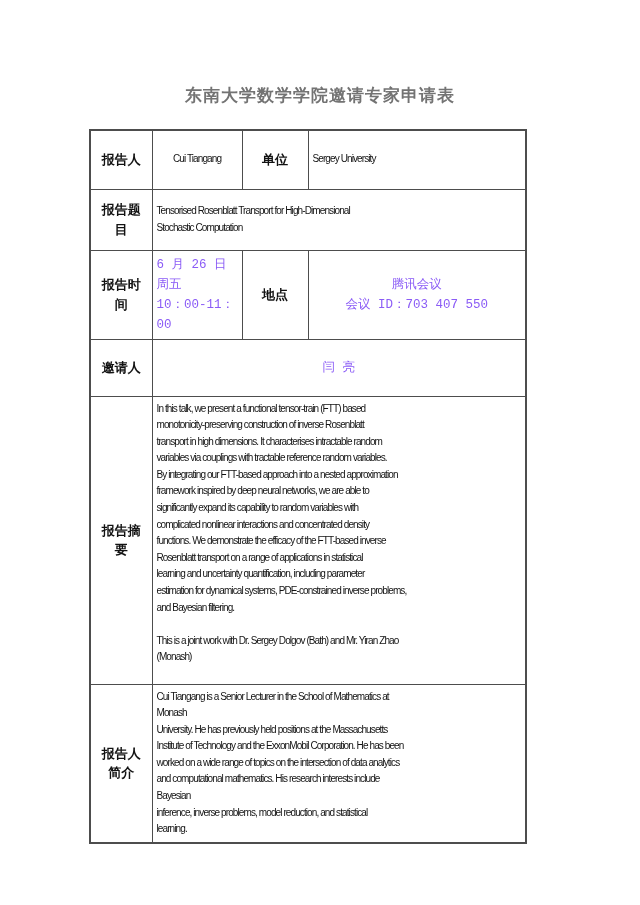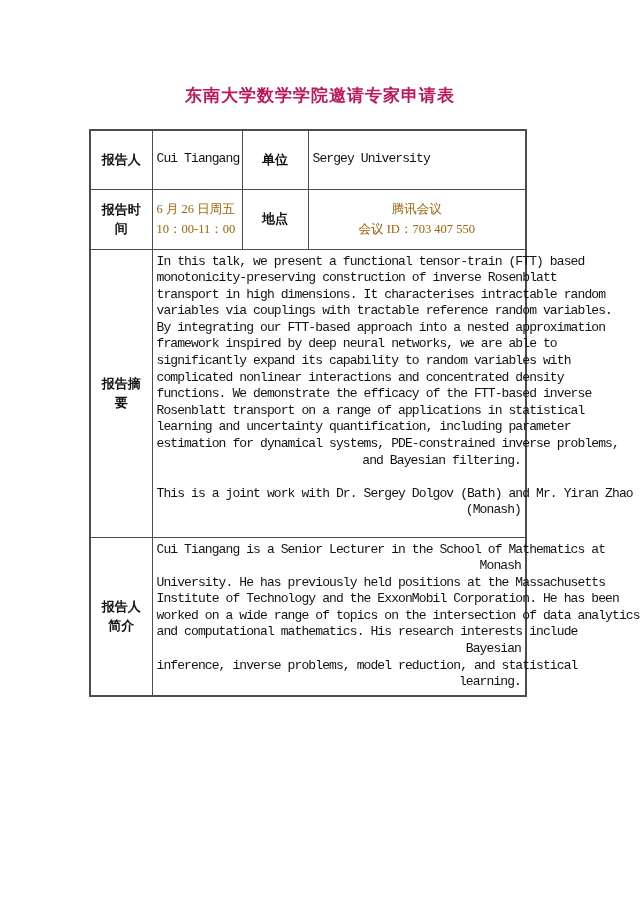--- a/index.html
+++ b/index.html
@@ -23,21 +23,21 @@
 
   .page-title {
     position: absolute;
     top: 84px;
     left: 0;
     width: 100%;
     text-align: center;
     font-size: 17px;
     font-weight: bold;
     letter-spacing: 1px;
-    color: #be185d;
+    color: #737373;
     font-family: "Liberation Sans", "DejaVu Sans", sans-serif;
   }
 
   table.form {
     position: absolute;
     left: 89px;
     top: 129px;
     width: 436px;
     border-collapse: collapse;
     table-layout: fixed;
@@ -60,39 +60,39 @@
     font-family: "Liberation Sans", sans-serif;
     font-weight: bold;
     font-size: 13px;
     text-align: center;
     line-height: 1.5;
     white-space: pre-line;
     color: #121212;
   }
 
   .en {
-    font-family: Liberation Mono, monospace;
-    font-size: 13px;
+    font-family: Liberation Sans, sans-serif;
+    font-size: 10px;
     letter-spacing: -0.9px;
     line-height: 16.6px;
     white-space: pre;
     color: #121212;
   }
 
   .cn {
-    font-family: Liberation Serif, serif;
+    font-family: Liberation Mono, monospace;
     font-size: 12.5px;
     line-height: 1.6;
     white-space: pre-line;
-    color: #a16207;
+    color: #8b5cf6;
   }
 
   .pad-l { padding-left: 6px; padding-right: 2px; }
   .center { text-align: center; }
-  .v-top { vertical-align: top !important; padding-top: 3px; text-align: right; }
+  .v-top { vertical-align: top !important; padding-top: 3px; }
 </style>
 </head>
 <body>
 
 <div class="page">
 
   <div class="page-title">东南大学数学学院邀请专家申请表</div>
 
   <table class="form">
     <colgroup>
@@ -103,31 +103,41 @@
     </colgroup>
 
     <tbody>
         <tr class="r1">
       <th class="lbl">报告人</th>
       <td class="en center">Cui Tiangang</td>
       <th class="lbl">单位</th>
       <td class="en pad-l">Sergey University</td>
     </tr>
 
+    <tr class="r2">
+      <th class="lbl">报告题
+目</th>
+      <td class="en pad-l" colspan="3">Tensorised Rosenblatt Transport for High-Dimensional
+Stochastic Computation</td>
+    </tr>
 
     <tr class="r3">
       <th class="lbl">报告时
 间</th>
       <td class="cn pad-l">6 月 26 日周五
 10：00-11：00</td>
       <th class="lbl">地点</th>
       <td class="cn center">腾讯会议
 会议 ID：703 407 550</td>
     </tr>
 
+    <tr class="r4">
+      <th class="lbl">邀请人</th>
+      <td class="cn center" colspan="3">闫 亮</td>
+    </tr>
 
     <tr class="r5">
       <th class="lbl">报告摘
 要</th>
       <td class="en pad-l v-top" colspan="3">In this talk, we present a functional tensor-train (FTT) based
 monotonicity-preserving construction of inverse Rosenblatt
 transport in high dimensions. It characterises intractable random
 variables via couplings with tractable reference random variables.
 By integrating our FTT-based approach into a nested approximation
 framework inspired by deep neural networks, we are able to

